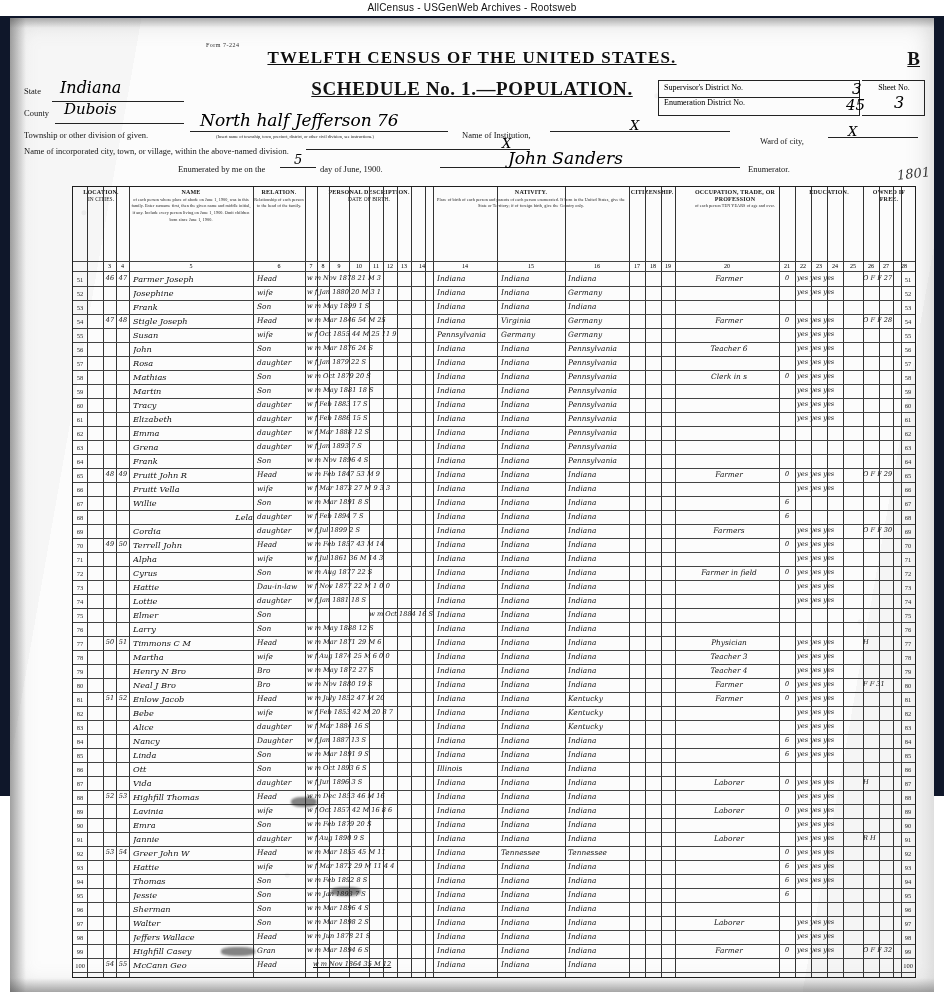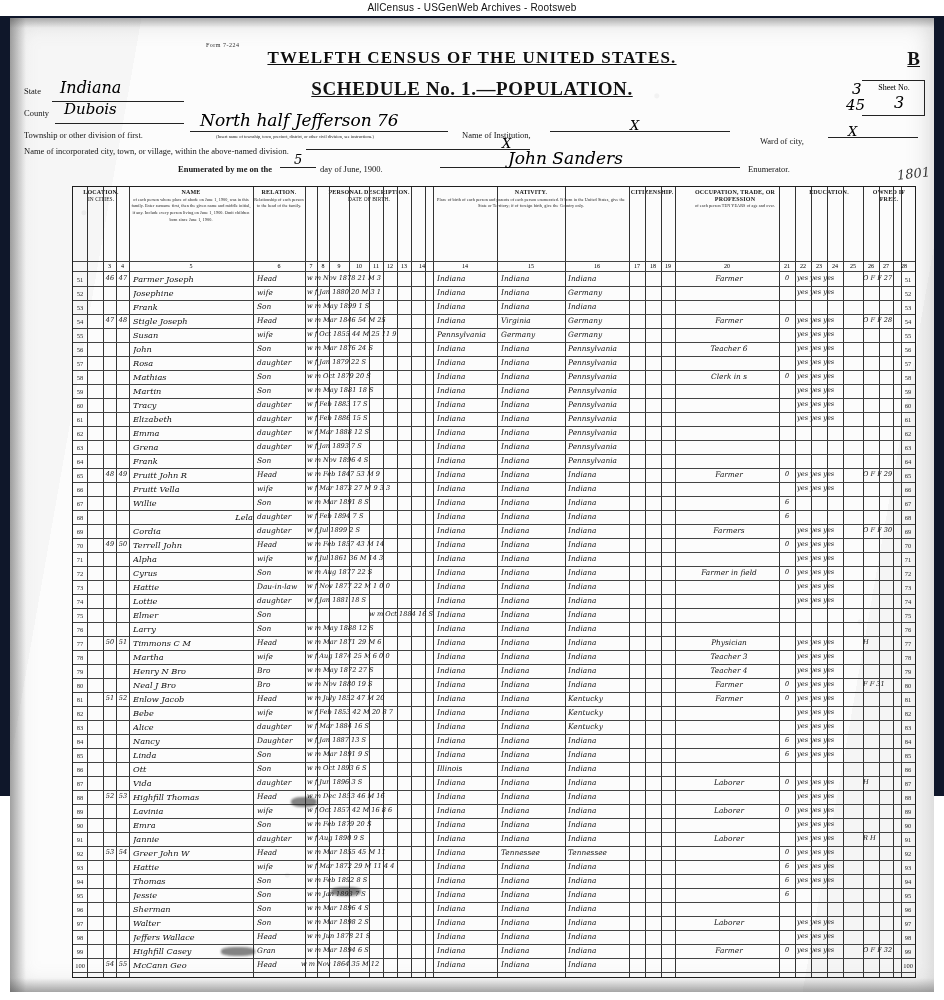--- a/index.html
+++ b/index.html
@@ -89,54 +89,59 @@
     <div class="grain"></div>
     <div class="edge-left"></div>
     <div class="edge-top"></div>
     <div class="edge-bottom"></div>
 
     <div class="formno">Form 7-224</div>
     <div class="title ink">TWELFTH CENSUS OF THE UNITED STATES.</div>
     <div class="bigB ink">B</div>
     <div class="schedule ink">SCHEDULE No. 1.—POPULATION.</div>
 
+    <div class="supbox">
+      <div class="div"></div>
+      <div class="r1">Supervisor's District No.</div>
+      <div class="r2">Enumeration District No.</div>
+    </div>
     <div class="hv" style="left:842px;top:62px;font-size:15px;">3</div>
     <div class="hv" style="left:836px;top:78px;font-size:15px;">45</div>
 
     <div class="sheetbox">
       <div class="t">Sheet No.</div>
     </div>
     <div class="hv" style="left:884px;top:75px;font-size:16px;">3</div>
 
     <div class="lbl" style="left:14px;top:68px;">State</div>
     <div class="ul" style="left:42px;top:82px;width:132px;"></div>
     <div class="hv" style="left:50px;top:60px;font-size:16px;">Indiana</div>
 
     <div class="lbl" style="left:14px;top:90px;">County</div>
     <div class="ul" style="left:45px;top:104px;width:129px;"></div>
     <div class="hv" style="left:54px;top:82px;font-size:15px;">Dubois</div>
 
-    <div class="lbl" style="left:14px;top:112px;">Township or other division of first.</div>
+    <div class="lbl" style="left:14px;top:112px;">Township or other division of given.</div>
     <div class="lbl" style="left:180px;top:116px;font-size:4.4px;width:210px;text-align:center;">(Insert name of township, town, precinct, district, or other civil division, see instructions.)</div>
     <div class="ul" style="left:180px;top:112px;width:258px;"></div>
     <div class="hv" style="left:190px;top:92px;font-size:17px;">North half Jefferson 76</div>
 
     <div class="lbl" style="left:452px;top:112px;">Name of Institution,</div>
     <div class="ul" style="left:540px;top:112px;width:180px;"></div>
     <div class="hv" style="left:620px;top:100px;font-size:13px;">X</div>
 
     <div class="lbl" style="left:750px;top:118px;">Ward of city,</div>
     <div class="ul" style="left:818px;top:118px;width:90px;"></div>
     <div class="hv" style="left:838px;top:106px;font-size:13px;">X</div>
 
     <div class="lbl" style="left:14px;top:128px;">Name of incorporated city, town, or village, within the above-named division.</div>
     <div class="ul" style="left:296px;top:130px;width:224px;"></div>
     <div class="hv" style="left:492px;top:118px;font-size:13px;">X</div>
 
-    <div class="lbl" style="left:168px;top:146px;font-weight:bold;">Enumerated by me on the</div>
+    <div class="lbl" style="left:168px;top:146px;">Enumerated by me on the</div>
     <div class="ul" style="left:270px;top:148px;width:36px;"></div>
     <div class="hv" style="left:284px;top:134px;font-size:13px;">5</div>
     <div class="lbl" style="left:310px;top:146px;">day of June, 1900.</div>
     <div class="ul" style="left:430px;top:148px;width:300px;"></div>
     <div class="hv" style="left:498px;top:130px;font-size:17px;">John Sanders</div>
     <div class="lbl" style="left:738px;top:146px;">Enumerator.</div>
     <div class="watermark">1801</div>
 
     <div class="grid">
 
@@ -892,21 +897,21 @@
           <div class="cellhand mid" style="left: 606px; top: 759.2px; width: 100px; text-align: center; overflow: hidden;">Farmer</div>
           <div class="cellhand tiny" style="left: 706px; top: 759.2px; width: 16px; text-align: center; overflow: hidden;">0</div>
           <div class="cellhand tiny" style="left: 724px; top: 759.2px; width: 64px; text-align: left; overflow: hidden;">yes yes yes</div>
           <div class="cellhand tiny" style="left: 790px; top: 759.2px; width: 52px; text-align: left; overflow: hidden;">O F F 32</div>
           <div class="rowlab" style="left: 0px; top: 774.5px; width: 14px; text-align: center; overflow: hidden;">100</div>
           <div class="rowlab" style="left: 828px; top: 774.5px; width: 14px; text-align: center; overflow: hidden;">100</div>
           <div class="cellhand tiny" style="left: 31px; top: 773.2px; width: 12px; text-align: center; overflow: hidden;">54</div>
           <div class="cellhand tiny" style="left: 44px; top: 773.2px; width: 12px; text-align: center; overflow: hidden;">55</div>
           <div class="cellhand" style="left: 60px; top: 773.2px; width: 120px; text-align: left; overflow: hidden;">McCann Geo</div>
           <div class="cellhand mid" style="left: 184px; top: 773.2px; width: 48px; text-align: left; overflow: hidden;">Head</div>
-          <div class="cellhand tiny" style="left: 228px; top: 773.2px; width: 126px; text-align: left; overflow: hidden;">w m Nov 1864 35 M 12</div>
+          <div class="cellhand tiny" style="left: 240px; top: 773.2px; width: 126px; text-align: left; overflow: hidden; text-decoration: underline;">w m Nov 1864 35 M 12</div>
           <div class="cellhand mid" style="left: 364px; top: 773.2px; width: 60px; text-align: left; overflow: hidden;">Indiana</div>
           <div class="cellhand mid" style="left: 428px; top: 773.2px; width: 62px; text-align: left; overflow: hidden;">Indiana</div>
           <div class="cellhand mid" style="left: 495px; top: 773.2px; width: 60px; text-align: left; overflow: hidden;">Indiana</div>
           <div class="cellhand mid" style="left: 606px; top: 773.2px; width: 100px; text-align: center; overflow: hidden;"></div>
           <div class="cellhand tiny" style="left: 706px; top: 773.2px; width: 16px; text-align: center; overflow: hidden;"></div>
           <div class="cellhand tiny" style="left: 724px; top: 773.2px; width: 64px; text-align: left; overflow: hidden;"></div>
           <div class="cellhand tiny" style="left: 790px; top: 773.2px; width: 52px; text-align: left; overflow: hidden;"></div>
         </div>
 
       <div class="smudge" style="left:218px;top:610px;width:26px;height:10px;"></div>

